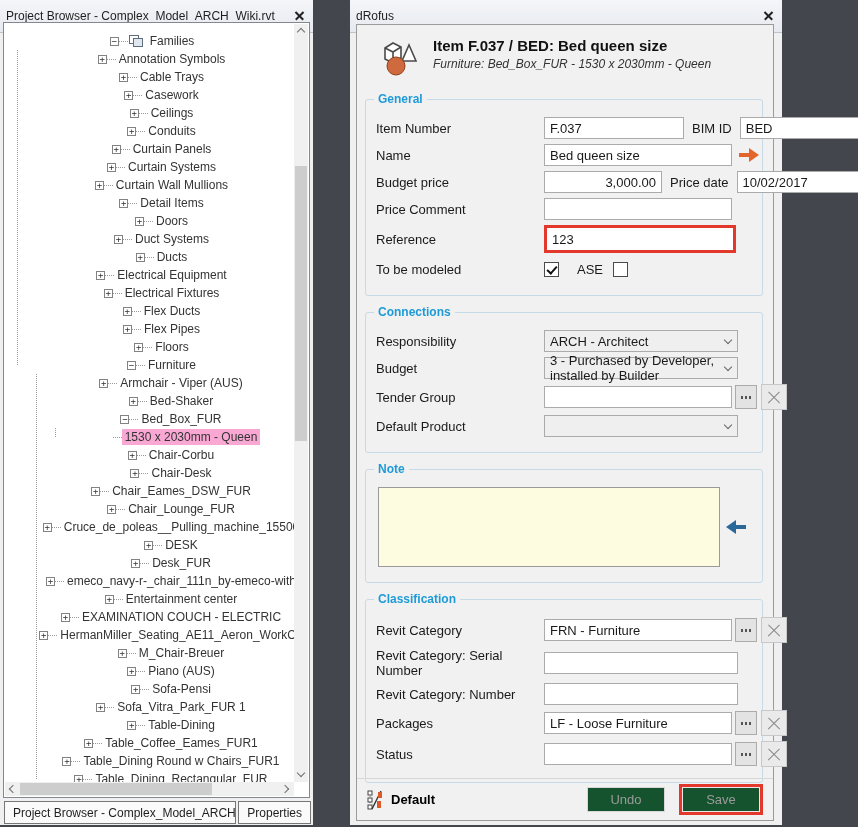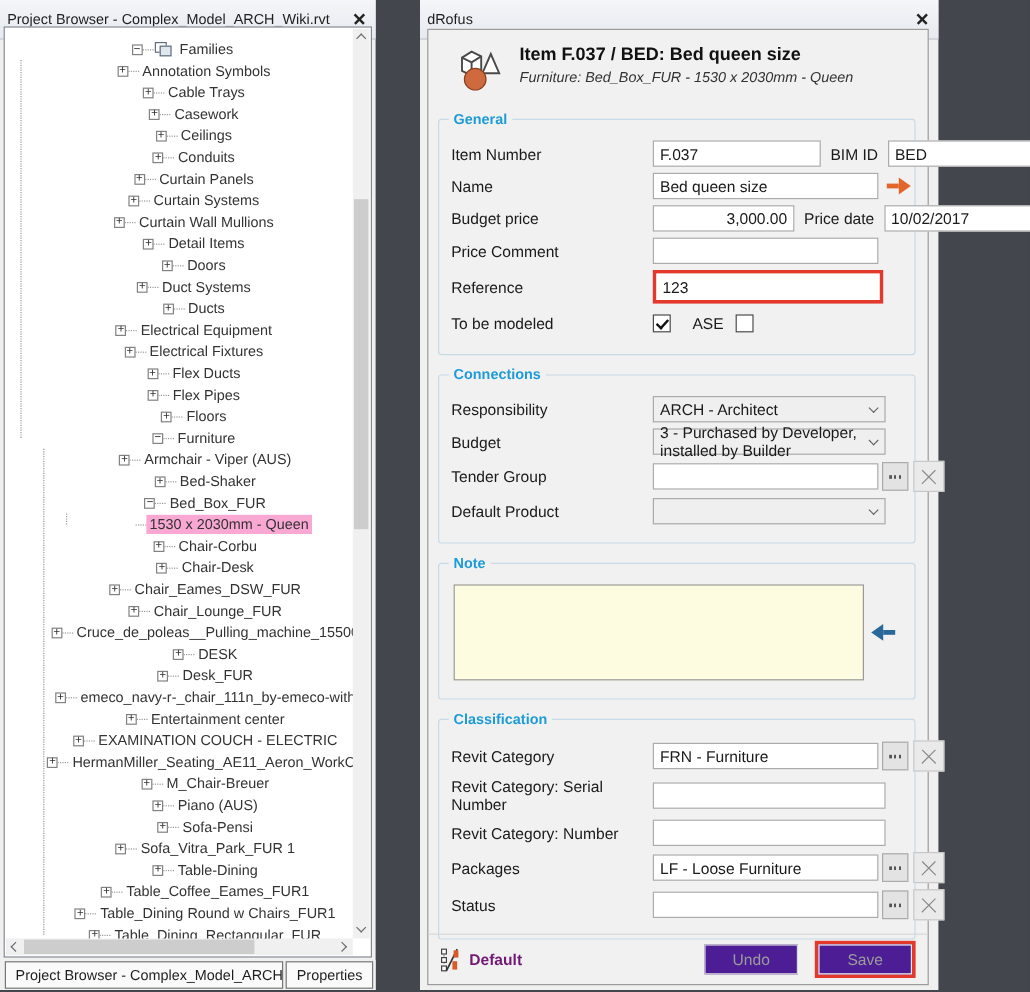--- a/index.html
+++ b/index.html
@@ -124,22 +124,22 @@
   .note-area { flex:1; height:80px; background:#FDFCE0; border:1px solid #9a9a9a;
                resize:none; font-family:"Liberation Sans",sans-serif; font-size:13px; }
 
   .red-annot { border:3px solid #E3392C; }
   .red-annot-wrap { display:flex; flex:1; }
   .red-annot-wrap input { border:none; flex:1; height:22px; }
 
   #dr-footer { position:absolute; left:0; right:0; bottom:0; height:42px;
                border-top:1px solid #D8D8D8; display:flex; align-items:center; padding:0 10px; }
   .footer-left { display:flex; align-items:center; flex:1; }
-  .footer-left .def-lbl { font-size:13px; font-weight:bold; color:#701a75; margin-left:6px; }
-  .btn { width:78px; height:25px; background:#4c1d95; border:1px solid #D7D7D7;
+  .footer-left .def-lbl { font-size:13px; font-weight:bold; color:#000000; margin-left:6px; }
+  .btn { width:78px; height:25px; background:#14532d; border:1px solid #D7D7D7;
          font-size:13px; color:#9B9B9B; display:flex; align-items:center; justify-content:center; }
   .save-wrap { margin-left:14px; padding:0; }
 </style>
 </head>
 <body>
 
 <div class="panel" id="left">
   <div class="titlebar">
     <span class="t-text">Project Browser - Complex_Model_ARCH_Wiki.rvt</span>
     <span class="close-x"></span>

